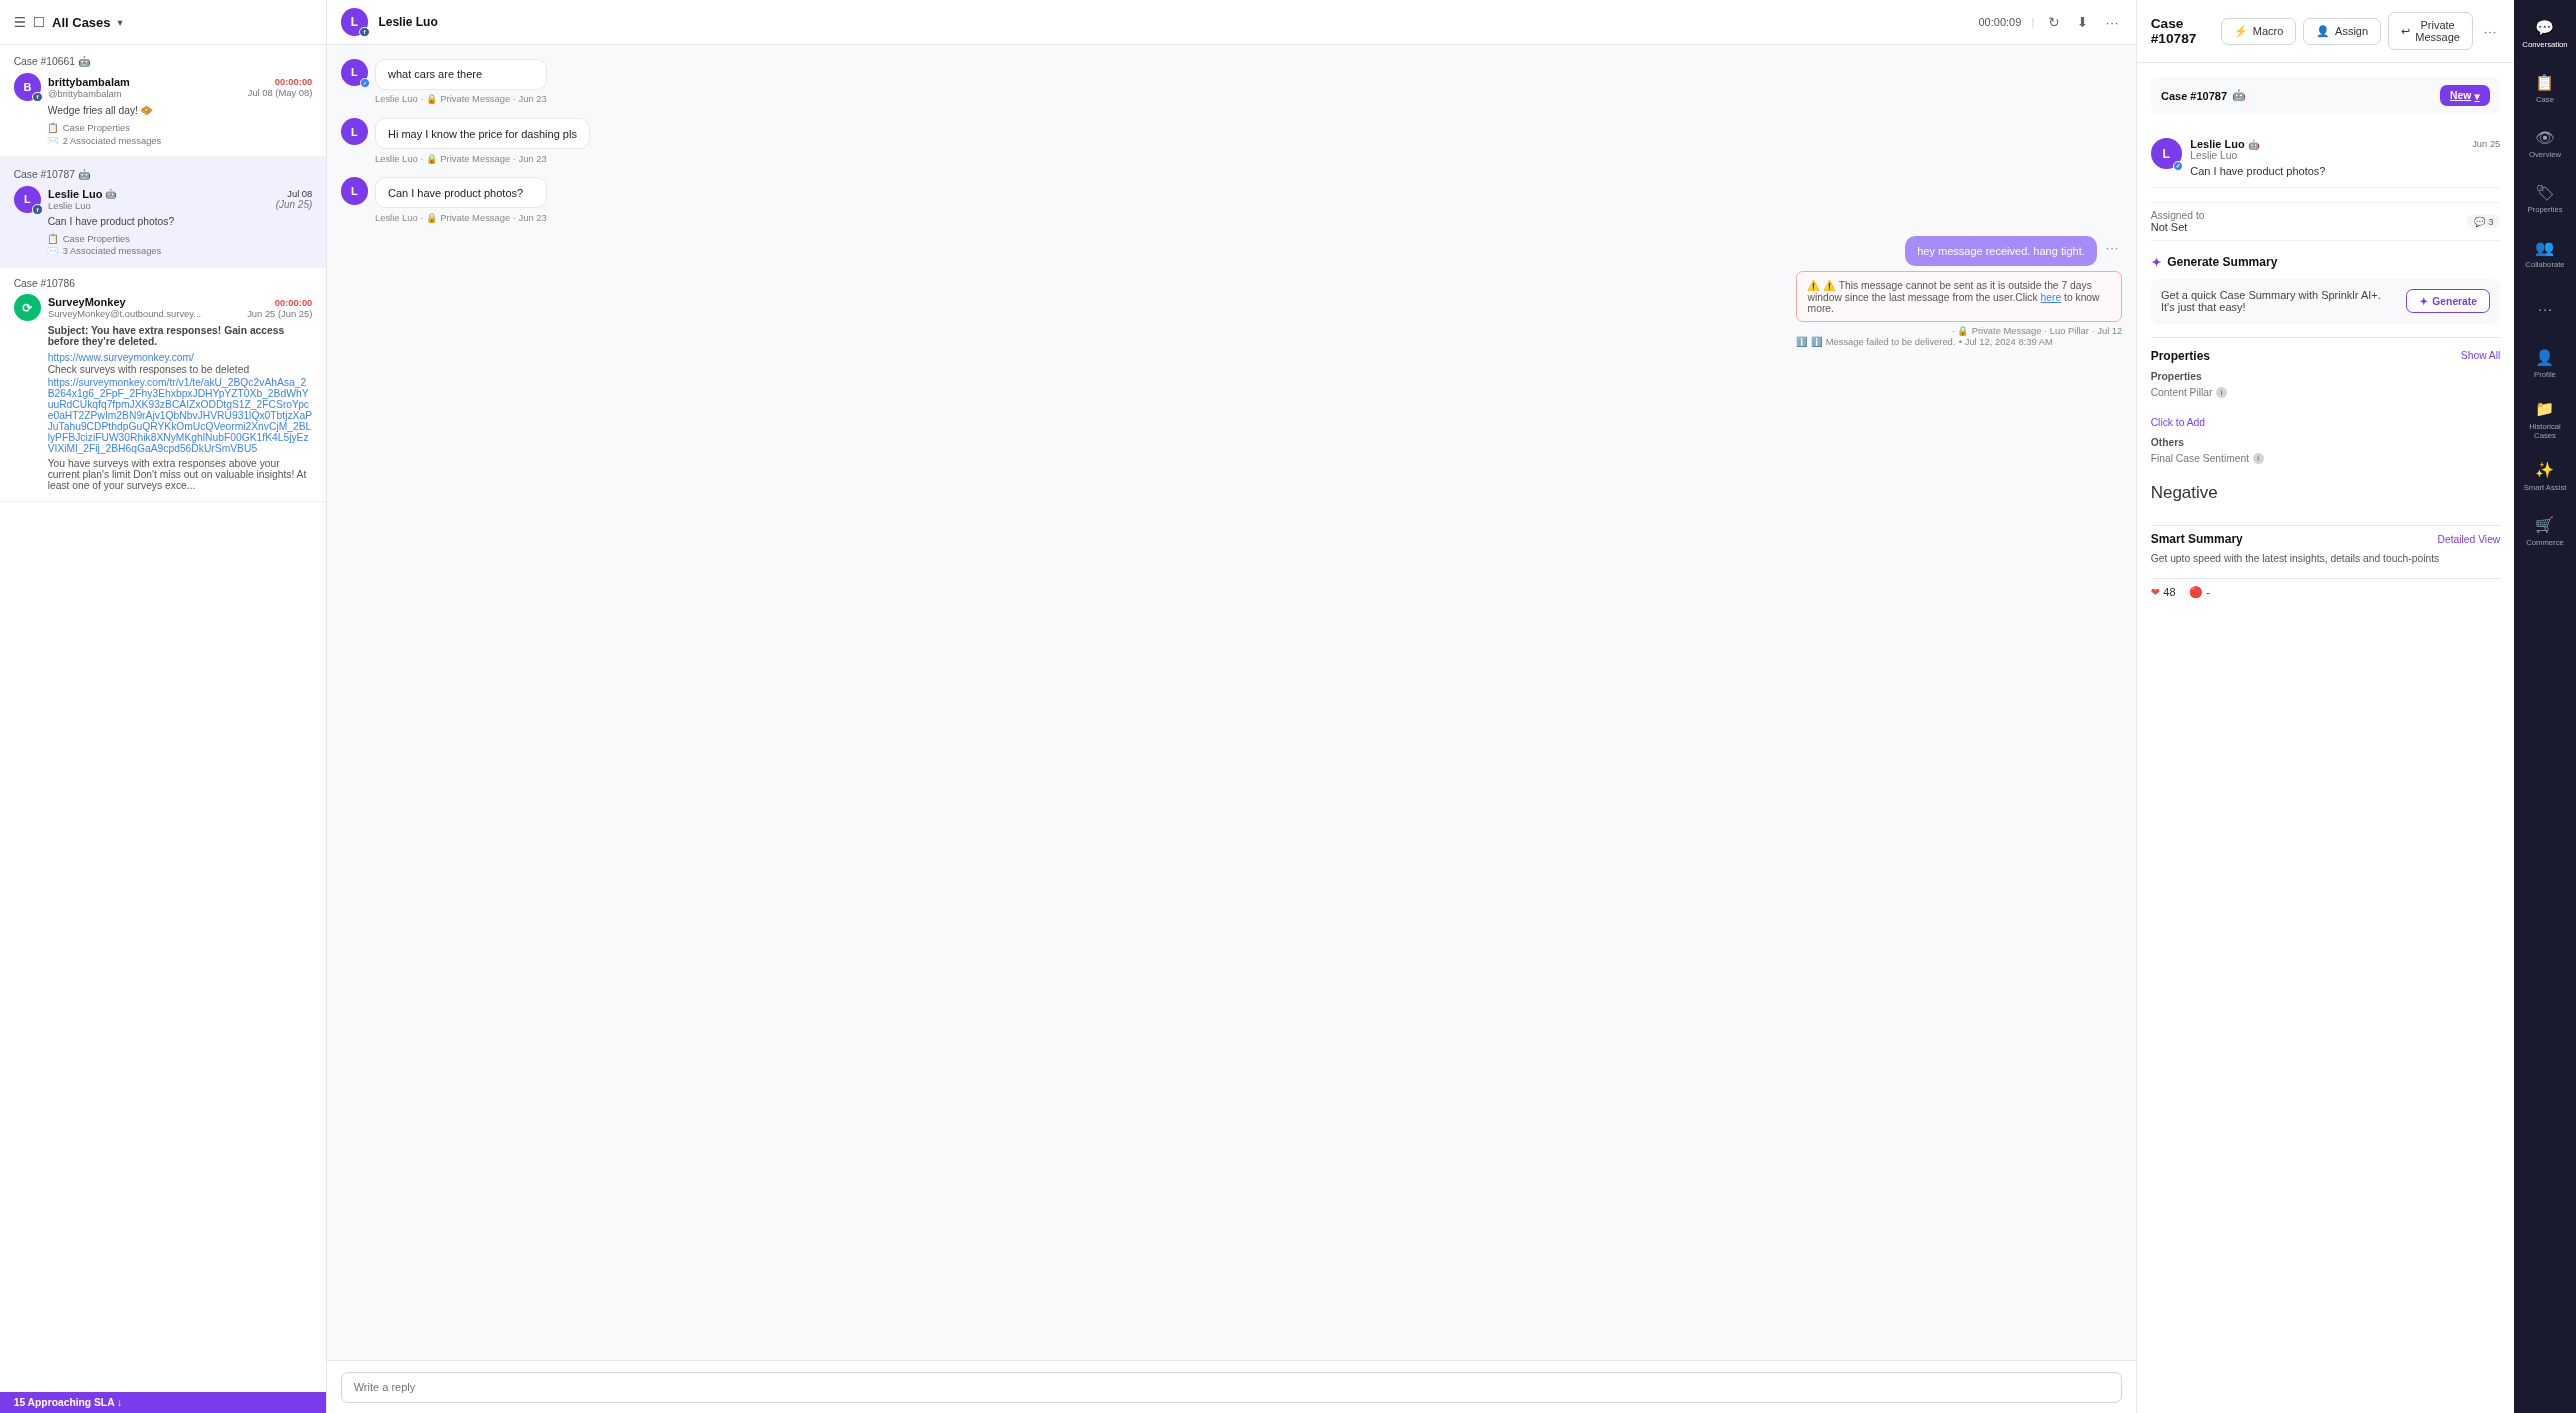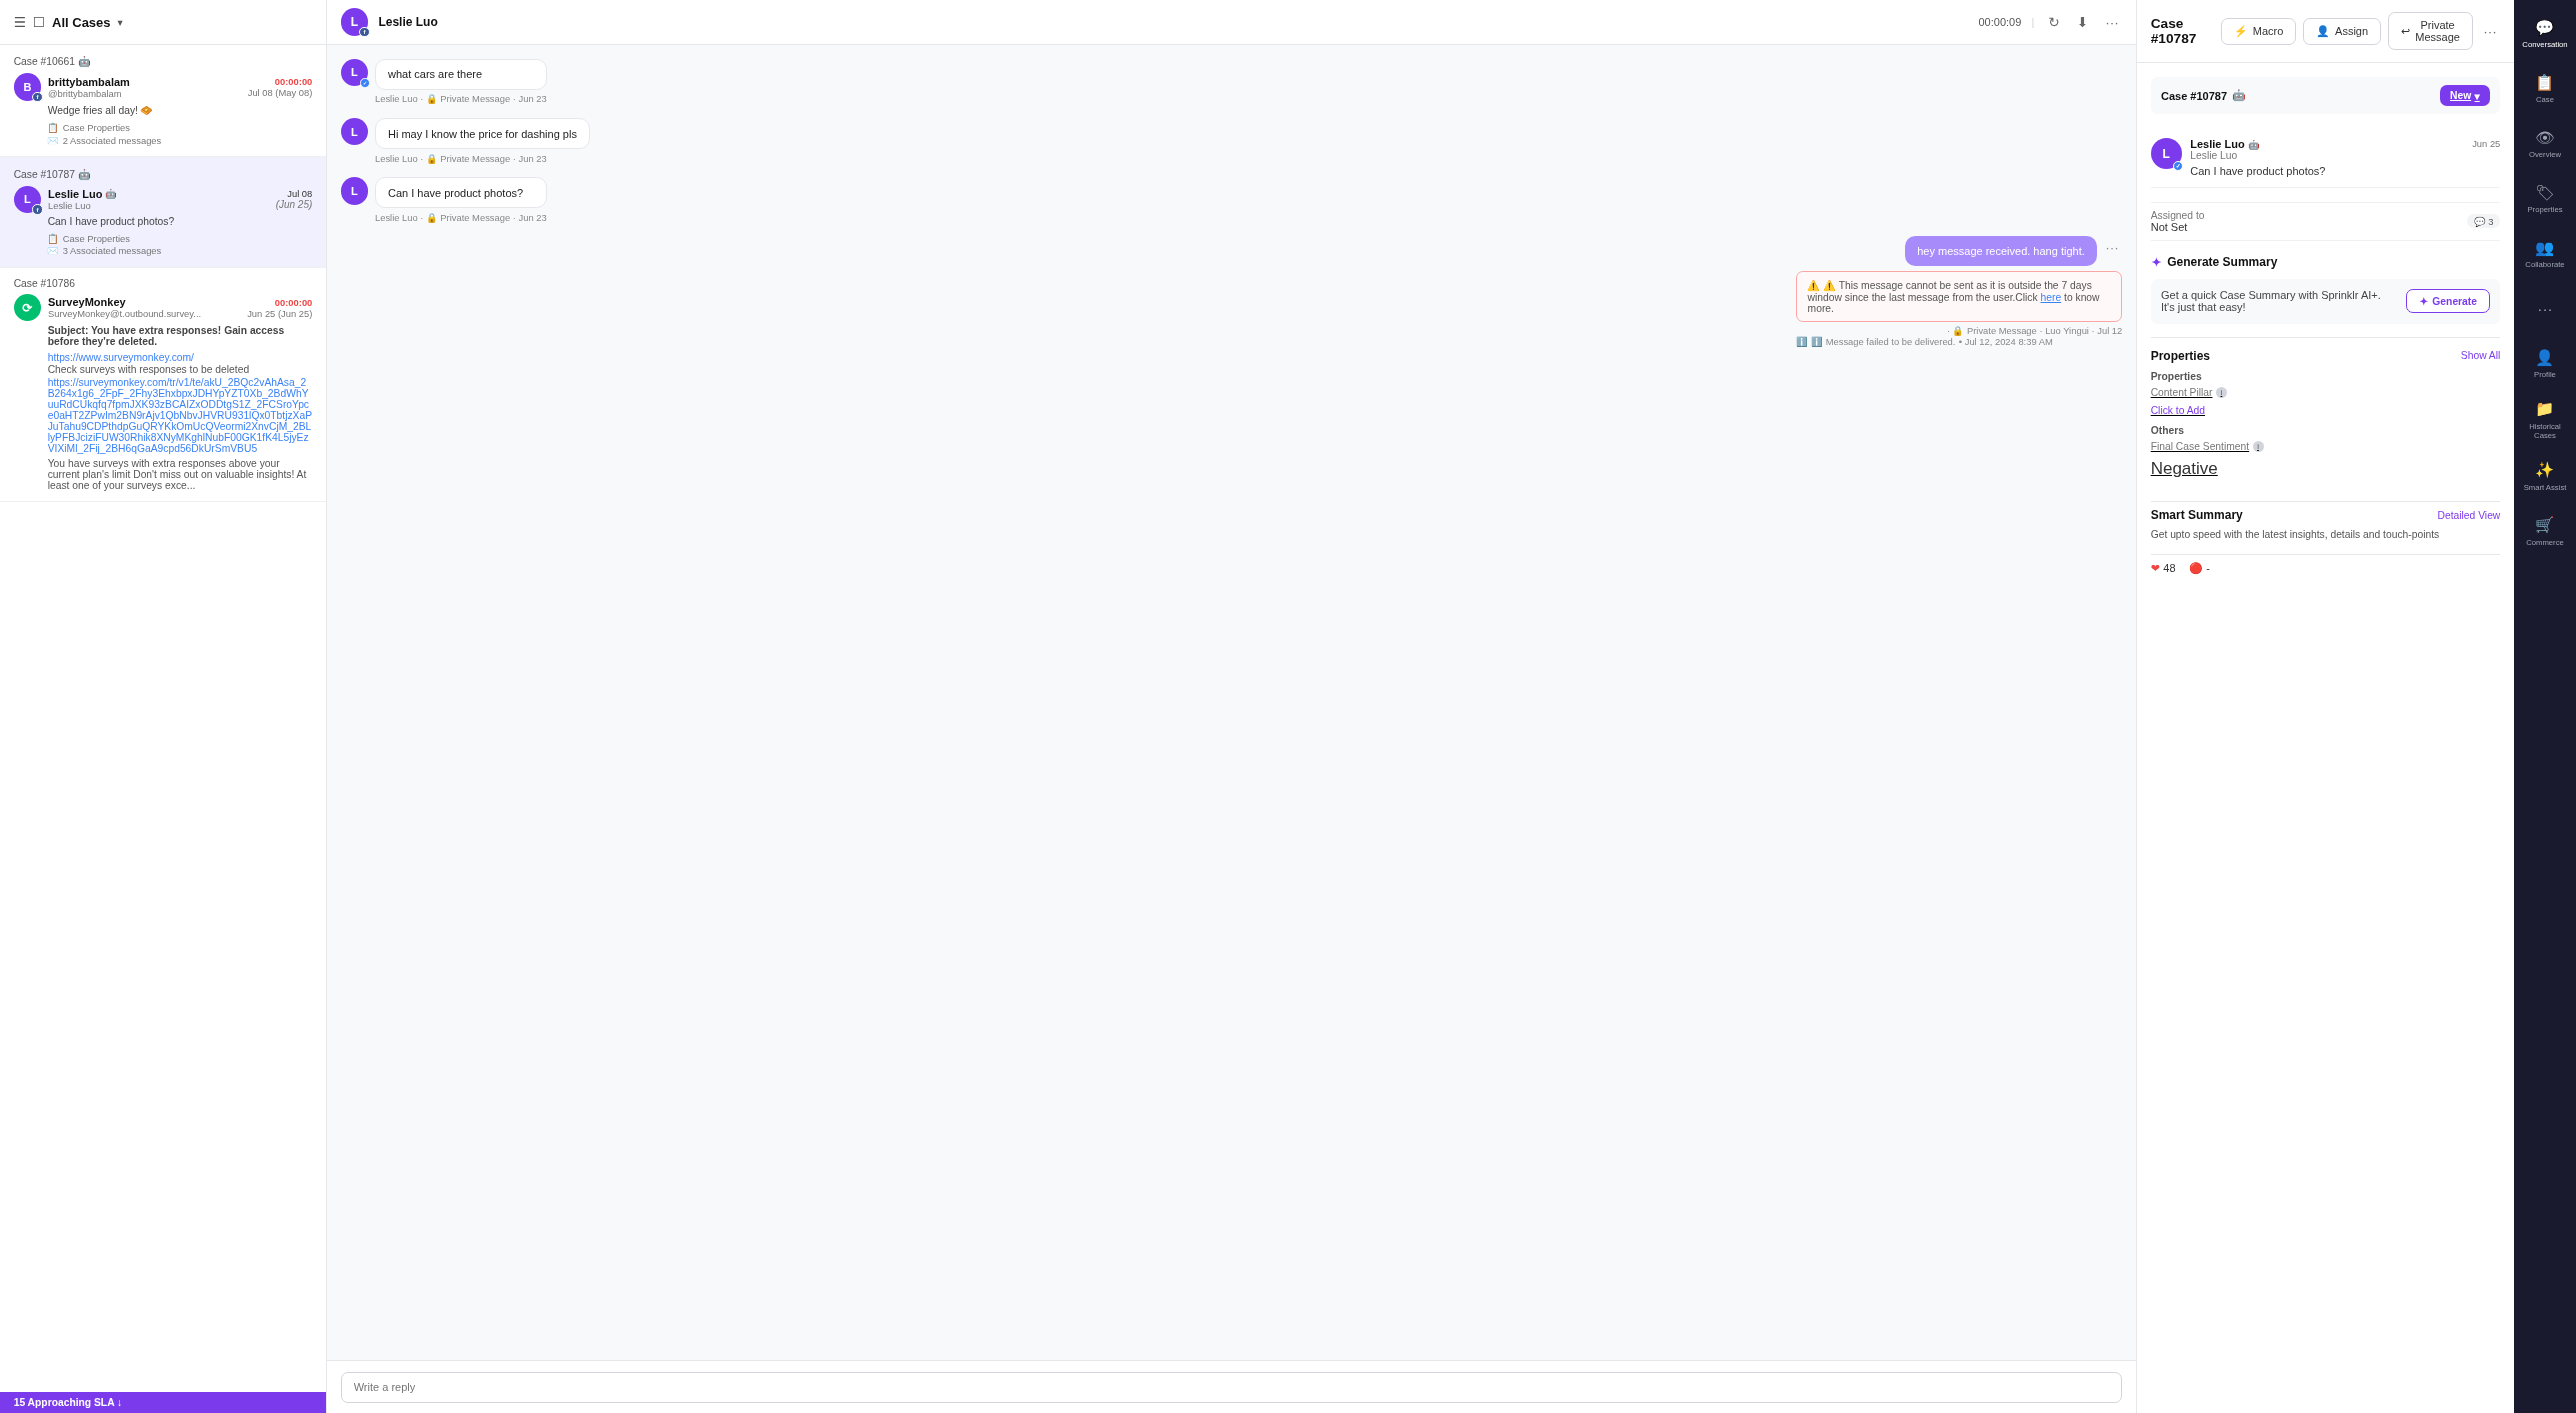--- a/index.html
+++ b/index.html
@@ -82,21 +82,21 @@
 
     .section-title { font-size: 12px; font-weight: 700; color: #111; display: flex; align-items: center; gap: 5.1px; }
     .generate-card { background: #f8f9fb; border-radius: 6.9px; padding: 10.3px; display: flex; align-items: center; justify-content: space-between; gap: 10.3px; }
     .generate-text { font-size: 11px; color: #444; flex: 1; }
     .btn-generate { background: #fff; border: 1.7px solid #7c3aed; color: #7c3aed; border-radius: 6.9px; padding: 5.1px 12px; font-size: 10.3px; font-weight: 600; cursor: pointer; display: flex; align-items: center; gap: 4.3px; }
 
     .properties-section { border-top: 0.9px solid #e5e7eb; padding-top: 10.3px; }
     .properties-header { display: flex; align-items: center; justify-content: space-between; margin-bottom: 8.6px; }
     .show-all-link { font-size: 10.3px; color: #7c3aed; cursor: pointer; }
     .prop-group-title { font-size: 10.3px; font-weight: 600; color: #555; margin: 6.9px 0 5.1px; }
-    .prop-row { display: flex; flex-direction: column; gap: 7px; margin-bottom: 8.6px; text-decoration: underline; }
+    .prop-row { display: flex; flex-direction: column; gap: 19px; margin-bottom: 8.6px; }
     .prop-label { font-size: 10.3px; color: #777; display: flex; align-items: center; gap: 3.4px; }
     .prop-value { font-size: 17px; color: #333; }
     .prop-click { font-size: 10.3px; color: #7c3aed; cursor: pointer; }
     .info-icon { width: 11px; height: 11px; border-radius: 50%; background: #d1d5db; display: inline-flex; align-items: center; justify-content: center; font-size: 7.7px; color: #555; cursor: pointer; }
 
     .smart-summary-section { border-top: 0.9px solid #e5e7eb; padding-top: 6px; }
     .smart-summary-header { display: flex; align-items: center; justify-content: space-between; margin-bottom: 6.9px; }
     .detailed-view-link { font-size: 10.3px; color: #7c3aed; cursor: pointer; }
     .smart-summary-text { font-size: 10.3px; color: #555; }
 
@@ -296,21 +296,21 @@
             <div class="message-bubble message-outgoing">hey message received. hang tight.</div>
             <button class="icon-btn" style="color:#888;">···</button>
           </div>
           <div class="message-error" style="margin-top:5.1px;">
             <span class="message-error-icon">⚠️</span>
             <span>⚠️ This message cannot be sent as it is outside the 7 days window since the last message from the user.Click</span>
             <span style="color:#3b82f6;cursor:pointer;text-decoration:underline;">here</span>
             <span>to know more.</span>
           </div>
           <div class="message-meta" style="text-align:right;">
-            · <span>🔒 Private Message</span> · <span>Luo Yingui</span> · <span>Jul 12</span>
+            · <span>🔒 Private Message</span> · <span>Luo Pillar</span> · <span>Jul 12</span>
           </div>
           <div class="message-failed">
             <span>ℹ️</span>
             <span>ℹ️ Message failed to be delivered.</span>
             <span>• Jul 12, 2024 8:39 AM</span>
           </div>
         </div>
       </div>
     </div>
 

